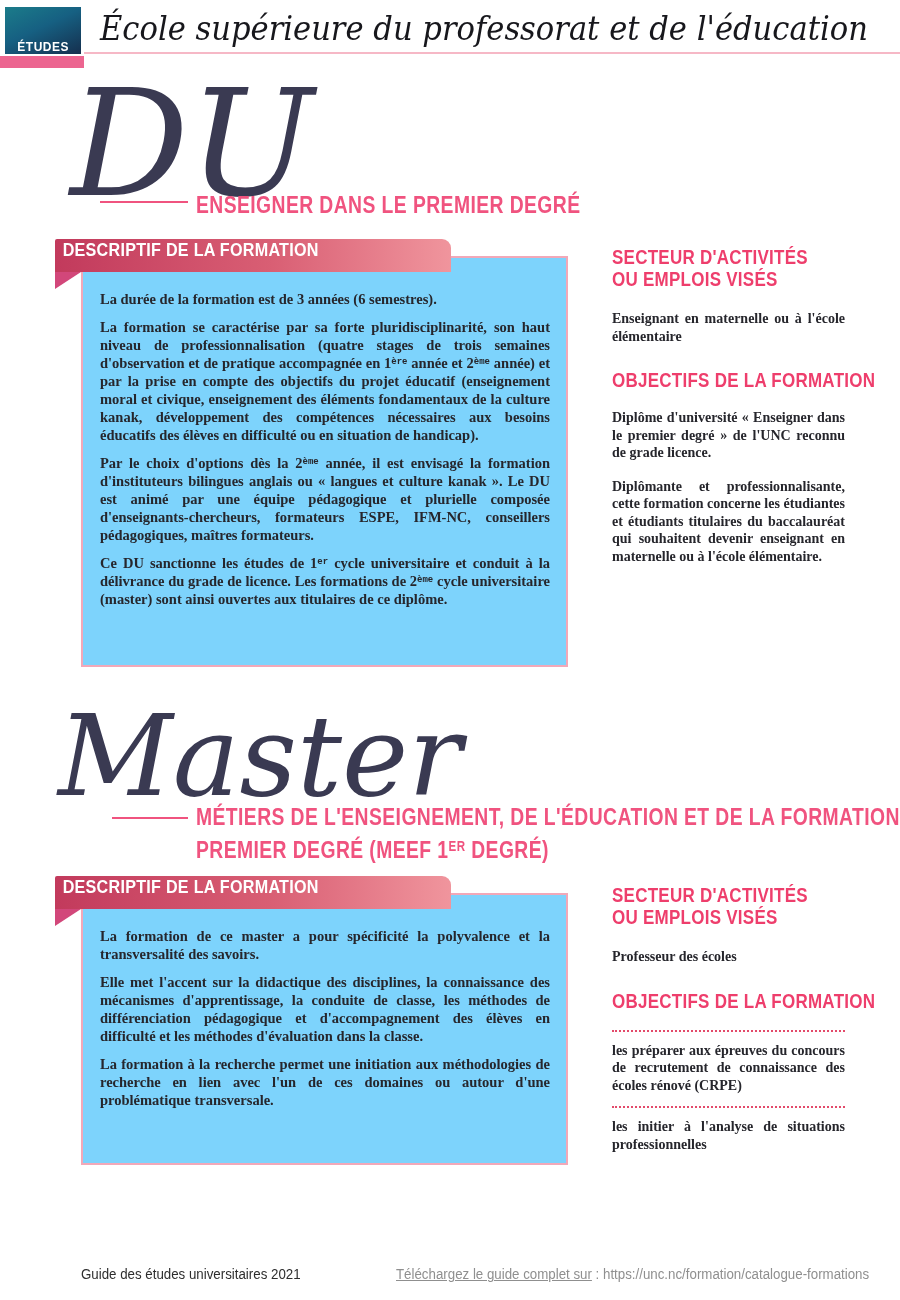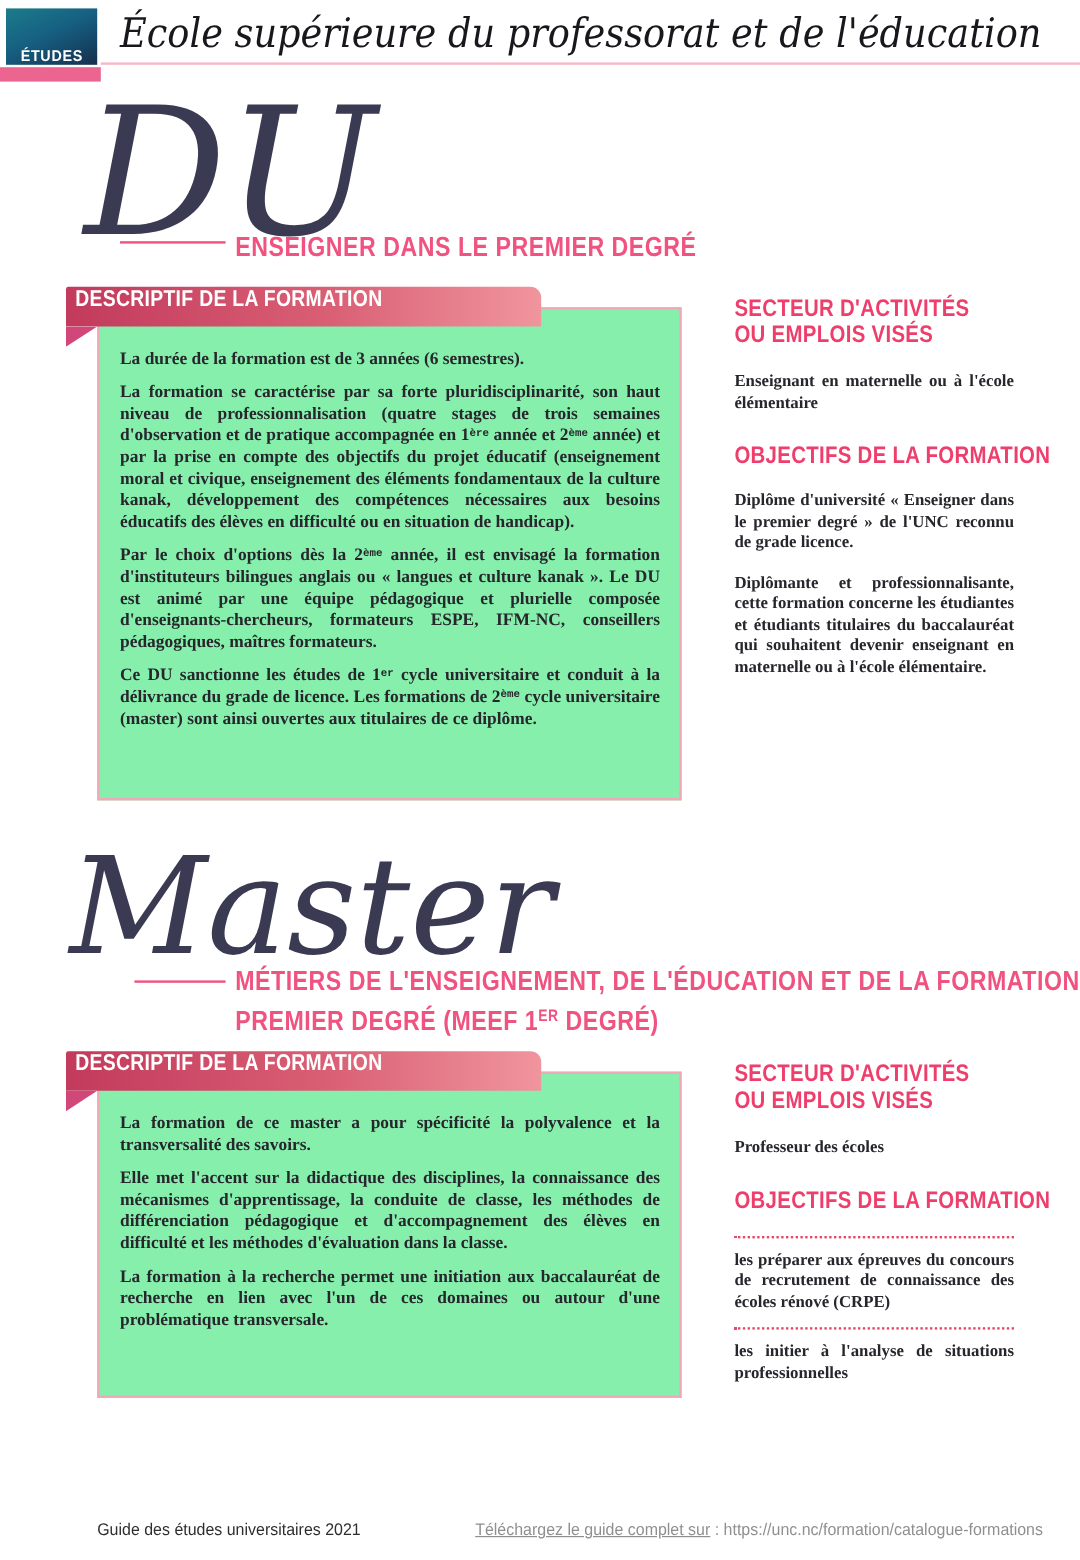--- a/index.html
+++ b/index.html
@@ -41,21 +41,21 @@
     border-radius:2px 9px 0 0;display:flex;z-index:3;}
   .banner-label{color:#fff;font-family:"Liberation Sans",sans-serif;font-weight:bold;
     font-size:19px;letter-spacing:.3px;padding-left:9px;white-space:nowrap;
     transform:scaleX(.85);transform-origin:left center;}
   .fold{position:absolute;left:55px;width:26px;height:17px;background:#d2477a;
     clip-path:polygon(0 0,100% 0,0 100%);z-index:2;}
   #banner1{top:239px;} #fold1{top:272px;}
   #banner2{top:876px;} #fold2{top:909px;}
 
   .desc-box{position:absolute;left:81px;width:487px;border:2px solid #f2a8b8;
-    background:#86efac;box-sizing:border-box;z-index:1;}
+    background:#7dd3fc;box-sizing:border-box;z-index:1;}
   #box1{top:256px;min-height:411px;}
   #box2{top:893px;min-height:272px;}
   .desc-box-inner{padding:32px 16px 4px 17px;}
   .desc-box-inner p{margin:0 0 10px;font-size:14.5px;line-height:18px;text-align:justify;
     color:#26262c;font-weight:bold;font-family:"Liberation Serif",serif;}
   .desc-box-inner p sup{font-size:.62em;line-height:0;vertical-align:baseline;position:relative;top:-.45em;font-family:Liberation Mono, monospace;}
 
   
   .sidebar{position:absolute;left:598px;width:233px;margin-left:14px;}
   #sidebar1{top:246px;} #sidebar2{top:884px;}
@@ -119,21 +119,21 @@
 
   <div class="banner" id="banner2">
     <span class="banner-label">DESCRIPTIF DE LA FORMATION</span>
   </div>
   <div class="fold" id="fold2"></div>
 
   <div class="desc-box" id="box2">
     <div class="desc-box-inner">
       <p>La formation de ce master a pour spécificité la polyvalence et la transversalité des savoirs.</p>
       <p>Elle met l'accent sur la didactique des disciplines, la connaissance des mécanismes d'apprentissage, la conduite de classe, les méthodes de différenciation pédagogique et d'accompagnement des élèves en difficulté et les méthodes d'évaluation dans la classe.</p>
-      <p>La formation à la recherche permet une initiation aux baccalauréat de recherche en lien avec l'un de ces domaines ou autour d'une problématique transversale.</p>
+      <p>La formation à la recherche permet une initiation aux méthodologies de recherche en lien avec l'un de ces domaines ou autour d'une problématique transversale.</p>
     </div>
   </div>
 
   <div class="sidebar" id="sidebar2">
     <div class="side-heading">SECTEUR D'ACTIVITÉS<br>OU EMPLOIS VISÉS</div>
     <p class="side-text">Professeur des écoles</p>
     <div class="side-heading second">OBJECTIFS DE LA FORMATION</div>
     <hr class="dotted-divider">
     <p class="side-text">les préparer aux épreuves du concours de recrutement de connaissance des écoles rénové (CRPE)</p>
     <hr class="dotted-divider">

